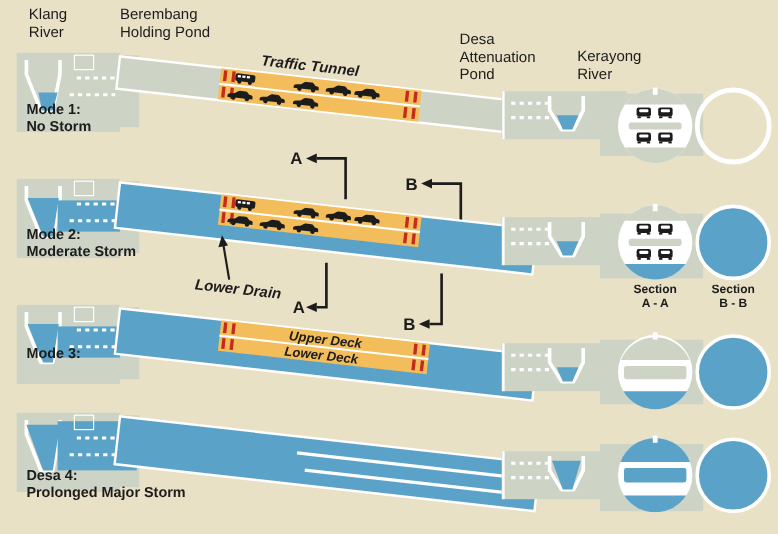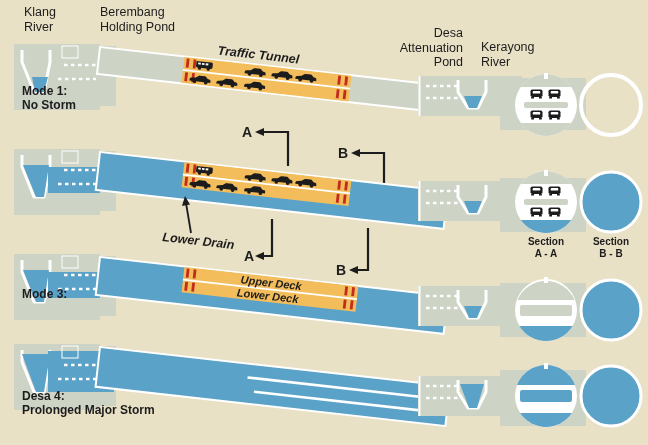--- a/index.html
+++ b/index.html
@@ -249,27 +249,31 @@
     </g>
     <circle cx="611" cy="396" r="30" class="fw" stroke="#fff" stroke-width="3"></circle>
   </g>
 
   <text class="t-ann" transform="translate(258,59) rotate(6.4)" text-anchor="middle">Traffic Tunnel</text>
   <text class="t-ann" transform="translate(198,245) rotate(6.4)" text-anchor="middle">Lower Drain</text>
 </svg>
 
 <div class="lbl" style="left:24px;top:5px;width:58px;">Klang River</div>
 <div class="lbl" style="left:100px;top:5px;width:96px;">Berembang Holding Pond</div>
-<div class="lbl" style="left:383px;top:26px;width:80px;text-align:right;">Desa Attenuation Pond</div>
+<div class="lbl" style="left:383px;top:26px;width:80px;">Desa Attenuation Pond</div>
 <div class="lbl" style="left:481px;top:40px;width:64px;">Kerayong River</div>
 
 <div class="mode" style="left:22px;top:84px;">
   <div>Mode 1:</div>
   <div>No Storm</div>
 </div>
+<div class="mode" style="left:22px;top:188px;">
+  <div>Mode 2:</div>
+  <div>Moderate Storm</div>
+</div>
 <div class="mode" style="left:22px;top:287px;">
   <div>Mode 3:</div>
 </div>
 <div class="mode" style="left:22px;top:389px;">
   <div>Desa 4:</div>
   <div>Prolonged Major Storm</div>
 </div>
 
 <div class="sec" style="left:505px;top:236px;width:82px;">
   <div>Section</div>

